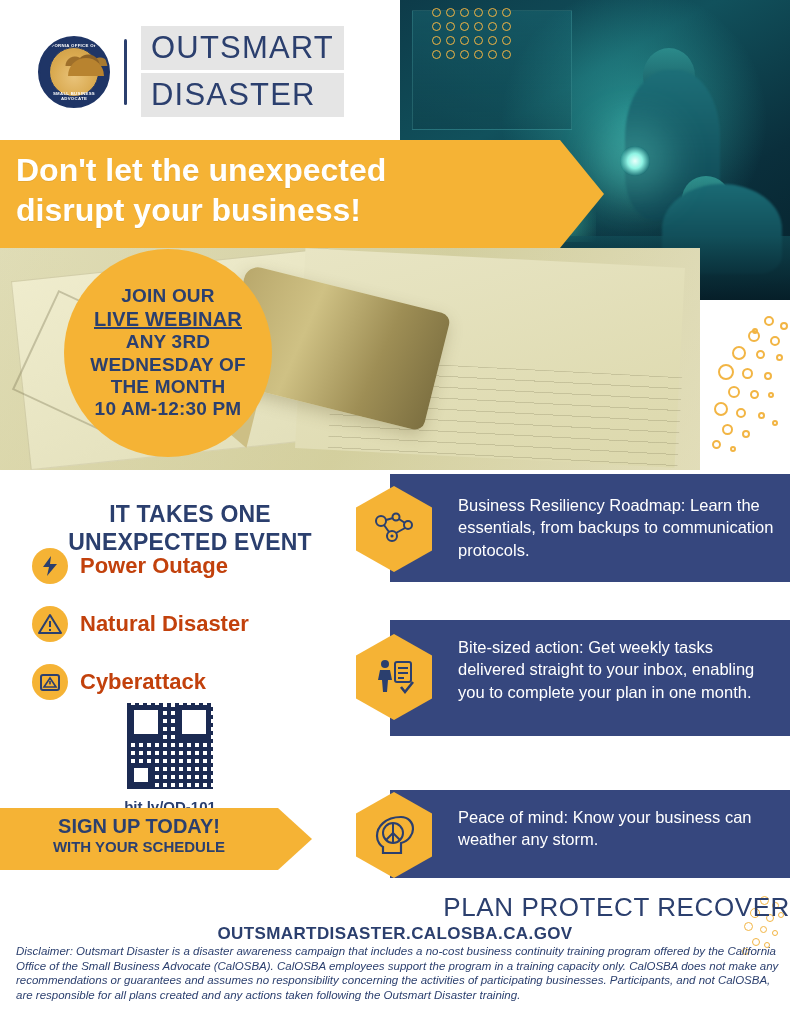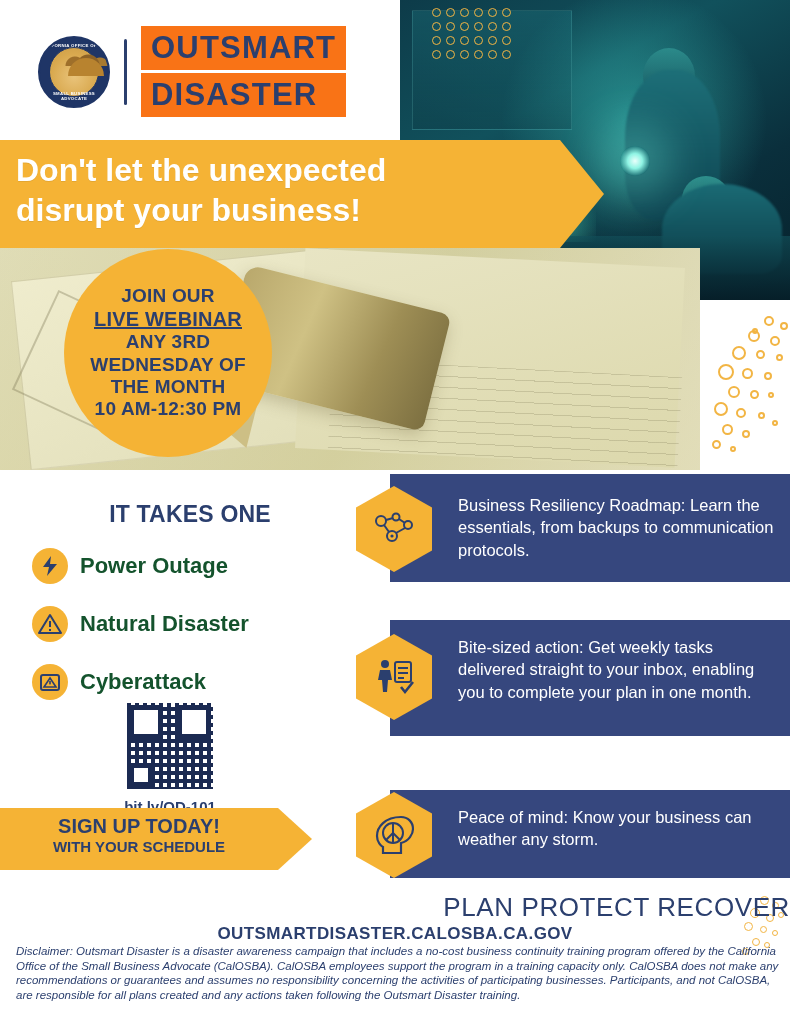--- a/index.html
+++ b/index.html
@@ -115,23 +115,23 @@
     background:
       radial-gradient(circle at 25% 100%, #9e6f2a 0 9px, transparent 10px),
       radial-gradient(circle at 55% 100%, #8d6226 0 11px, transparent 12px),
       radial-gradient(circle at 82% 100%, #a87a30 0 8px, transparent 9px);
   }
   .logo-divider {
     width: 3px; height: 66px; background: #2b3f6e; border-radius: 2px;
   }
   .wordmark { display: flex; flex-direction: column; gap: 3px; }
   .wm-line {
-    background: #f97316;
+    background: #e5e5e5;
     color: #2b3f6e;
-    font-weight: bold;
+    font-weight: normal;
     font-size: 31px;
     letter-spacing: 1.2px;
     line-height: 1;
     padding: 6px 10px 7px 10px;
     display: inline-block;
   }
   .wm-line.two { font-size: 31px; padding-right: 10px; }
 
   
   .headline-band {
@@ -240,21 +240,21 @@
   }
   .event-item {
     display: flex; align-items: center; gap: 12px; margin-bottom: 22px;
   }
   .event-badge {
     width: 36px; height: 36px; border-radius: 50%;
     background: #f5b335; display: flex; align-items: center; justify-content: center;
     flex: 0 0 auto;
   }
   .event-label {
-    color: #14532d; font-weight: bold; font-size: 22px;
+    color: #c2410c; font-weight: bold; font-size: 22px;
   }
 
   
   .qr-wrap { position: absolute; left: 110px; top: 700px; text-align: center; width: 120px; }
   .qr {
     width: 92px; height: 92px; margin: 0 auto;
     background-color: #ffffff;
     background-image:
       repeating-linear-gradient(90deg, #1b2a52 0 4px, transparent 4px 8px),
       repeating-linear-gradient(0deg, #1b2a52 0 4px, transparent 4px 8px);
@@ -437,20 +437,21 @@
     <div class="l">JOIN OUR</div>
     <div class="l webinar">LIVE WEBINAR</div>
     <div class="l">ANY 3RD</div>
     <div class="l">WEDNESDAY OF</div>
     <div class="l">THE MONTH</div>
     <div class="l">10 AM-12:30 PM</div>
   </div>
 
   <div class="ittakes">
     <div>IT TAKES ONE</div>
+    <div>UNEXPECTED EVENT</div>
   </div>
 
   <div class="event-list">
     <div class="event-item">
       <span class="event-badge">
         <svg width="20" height="22" viewBox="0 0 20 22">
             <polygon points="11,1 3,12 9,12 7,21 17,9 10,9" fill="#2b3f6e"></polygon>
           </svg>
       </span>
       <span class="event-label">Power Outage</span>

